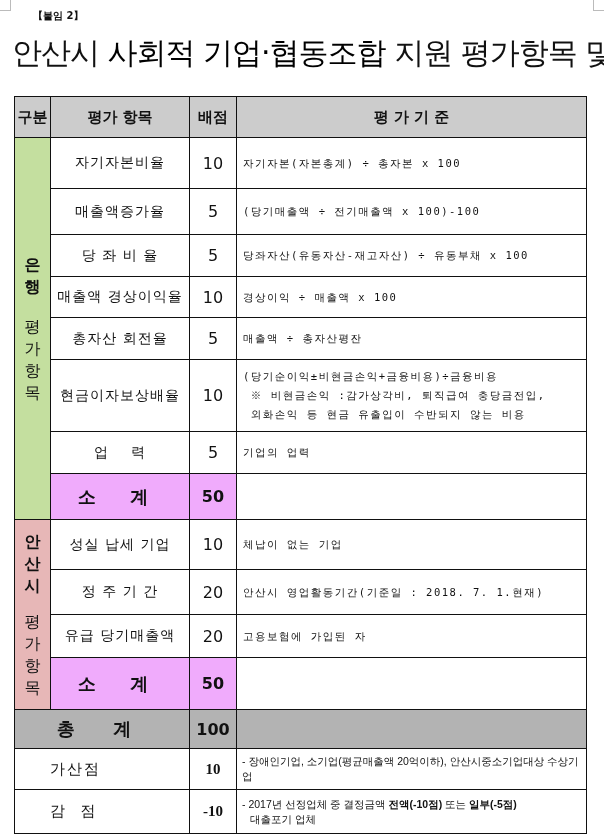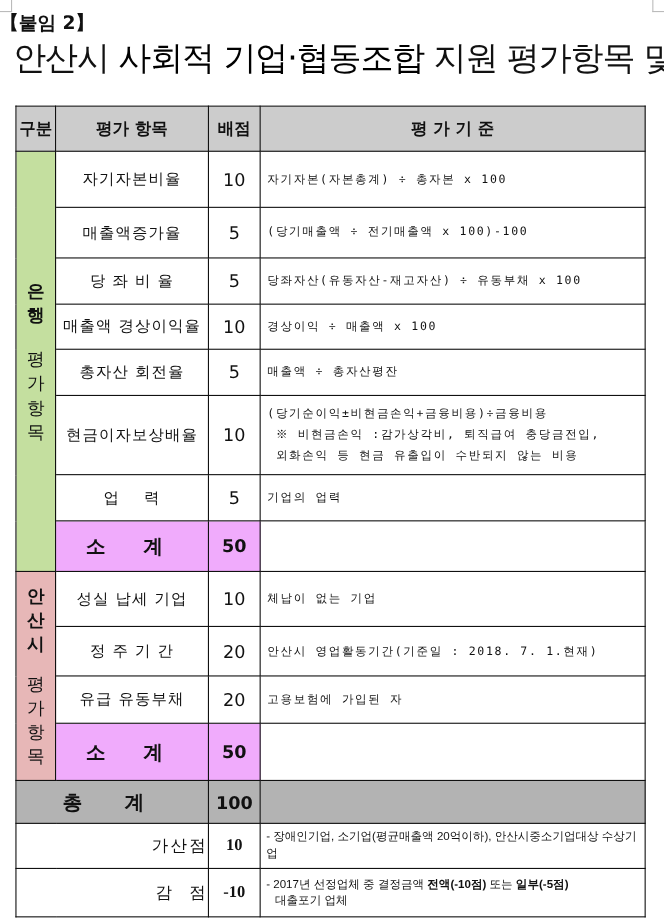--- a/index.html
+++ b/index.html
@@ -1,18 +1,18 @@
 <!DOCTYPE html>
 <html><head>
 <meta charset="utf-8">
 <style>
   html, body { margin: 0; padding: 0; background: #ffffff; }
   body { width: 604px; height: 840px; position: relative; overflow: hidden;
          font-family: "DejaVu Sans", "Liberation Sans", sans-serif; color: #111; }
-  .attach { position: absolute; left: 0; top: 9px; font-size: 17px; font-weight: bold; letter-spacing: 0px; }
+  .attach { position: absolute; left: 33px; top: 9px; font-size: 10px; font-weight: bold; letter-spacing: 0px; }
   .title { position: absolute; left: 12px; top: 33px; font-size: 30px; white-space: nowrap; letter-spacing: -1px; color: #111; }
   .title .hl { color: #000000; }
   .corner { position: absolute; width: 10px; height: 10px; border-color: #bbb; border-style: solid; }
   .corner.tl { left: 0; top: 0; border-width: 0 1px 1px 0; }
   .corner.tr { right: 0; top: 0; border-width: 0 0 1px 1px; }
 
   table.grid { position: absolute; left: 14px; top: 96px; border-collapse: collapse; table-layout: fixed; width: 572px; }
   table.grid td, table.grid th { border: 1.5px solid #111; padding: 0; vertical-align: middle; margin-top: 16px; }
   .hdr th { background: #cccccc; font-weight: bold; font-size: 15px; height: 40px; text-align: center; }
   .item { text-align: center; font-size: 14px; letter-spacing: 1px; }
@@ -21,21 +21,21 @@
   .green { background: #c4df9f; }
   .pink { background: #e7b7b7; }
   .side { text-align: center; font-size: 16px; line-height: 22px; }
   .side .b { font-weight: bold; }
   .subtot td.lbl, .subtot td.sc { background: #f0abfc; font-weight: bold; }
   .subtot .lbl { font-size: 18px; text-align: center; letter-spacing: 14px; }
   .subtot .sc { font-size: 16px; text-align: center; }
   .total td { background: #b3b3b3; font-weight: bold; }
   .total .lbl { font-size: 18px; text-align: center; letter-spacing: 16px; }
   .total .sc { font-size: 16px; text-align: center; }
-  .extra .lbl { font-size: 15px; text-align: right; letter-spacing: 2px; }
+  .extra .lbl { font-size: 15px; text-align: left; letter-spacing: 2px; padding-left: 35px; }
   .extra .sc { font-size: 15px; text-align: center; font-weight: bold; font-family: "Liberation Serif", serif; }
   .extra .crit2 { font-size: 10.5px; padding-left: 5px; line-height: 15px; font-family: "Liberation Sans", sans-serif; }
   .crit2 b { font-weight: bold; }
 </style>
 </head>
 <body>
 
 <div class="corner tl"></div>
 <div class="corner tr"></div>
 
@@ -125,21 +125,21 @@
     <td class="item">성실 납세 기업</td>
     <td class="score">10</td>
     <td class="crit">체납이 없는 기업</td>
   </tr>
   <tr style="height:45px">
     <td class="item">정 주 기 간</td>
     <td class="score">20</td>
     <td class="crit">안산시 영업활동기간(기준일 : 2018. 7. 1.현재)</td>
   </tr>
   <tr style="height:43px">
-    <td class="item">유급 유동부채</td>
+    <td class="item">유급 당기매출액</td>
     <td class="score">20</td>
     <td class="crit">고용보험에 가입된 자</td>
   </tr>
   <tr class="subtot" style="height:52px">
     <td class="lbl">소 계</td>
     <td class="sc">50</td>
     <td></td>
   </tr>
 
   <tr class="total" style="height:39px">

